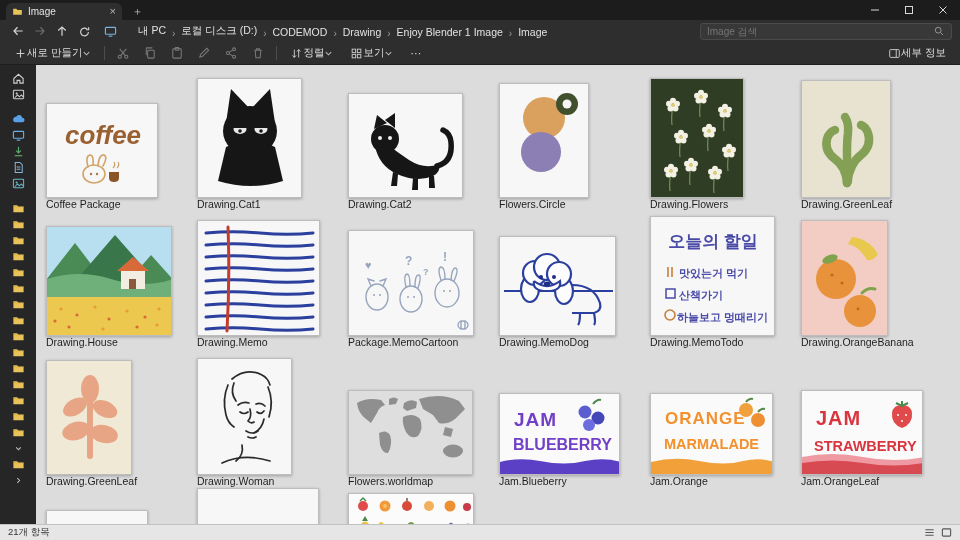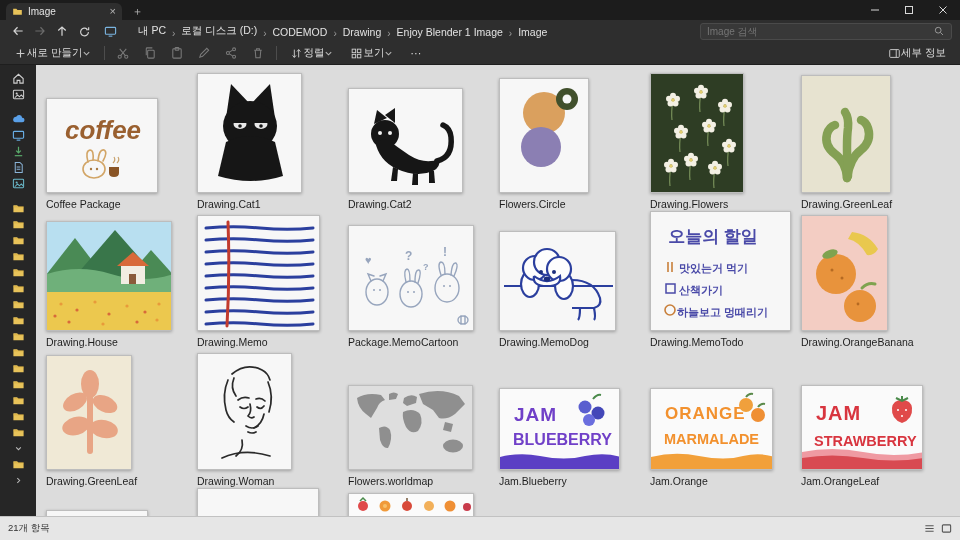--- a/index.html
+++ b/index.html
@@ -40,24 +40,24 @@
   .side-item{height:16px;display:flex;align-items:center;justify-content:center;width:26px;border-radius:3px;flex:none}
   .side-item.gap{margin-bottom:9px}
 
   
   .content{position:absolute;left:36px;top:65px;right:0;bottom:16px;background:#dcdcdc;overflow:hidden}
   .grid{display:grid;grid-template-columns:repeat(6,151px);padding:6px 0 0 10px}
   .cell{display:flex;flex-direction:column;justify-content:flex-end}
   .cell.partial{justify-content:flex-start}
   .cell.r1{height:140px}.cell.r2{height:138px}.cell.r3{height:139px}.cell.r4{height:60px}
   .thumb{background:#f7f7f7;border:1px solid #bdbdbd;box-shadow:0 1px 3px rgba(0,0,0,.28);overflow:hidden;flex:none}
-  .label{font-size:10.5px;color:#1e1e1e;margin-top:5px;height:13px;white-space:nowrap}
+  .label{font-size:10.5px;color:#1e1e1e;height:13px;white-space:nowrap}
 
   
-  .statusbar{position:absolute;left:0;right:0;bottom:0;height:24px;background:#e6e6e6;border-top:1px solid #c2c2c2;display:flex;align-items:center;padding:0 8px;font-size:9.5px;color:#333}
+  .statusbar{position:absolute;left:0;right:0;bottom:0;height:16px;background:#e6e6e6;border-top:1px solid #c2c2c2;display:flex;align-items:center;padding:0 8px;font-size:9.5px;color:#333}
   .status-icons{margin-left:auto;display:flex;gap:6px}
 </style>
 </head>
 <body>
 
 <div class="titlebar">
   <div class="tab">
     <span>
         <svg width="11" height="11" viewBox="0 0 14 14">
           <path d="M1.5 3.5h4L7 5h5.5v6h-11z" fill="#e8c35a"></path>
@@ -679,21 +679,21 @@
               <path d="M80 76q0 10-2 12M94 76q2 10 0 12" fill="none"></path>
             </g>
   <circle cx="41" cy="40" r="2" fill="#1d2f7e"></circle>
             <circle cx="54" cy="40" r="2" fill="#1d2f7e"></circle>
             <ellipse cx="47" cy="47" rx="3.2" ry="2.4" fill="#1d2f7e"></ellipse>
           </svg>
         </div>
         <div class="label">Drawing.MemoDog</div>
       </div>
       <div class="cell r2">
-        <div class="thumb" style="width: 141px; height: 120px;">
+        <div class="thumb" style="width: 125px; height: 120px;">
           <svg width="125" height="120" viewBox="0 0 125 120">
   <text x="62" y="30" font-size="17" font-weight="bold" fill="#4a4aa8" text-anchor="middle">오늘의 할일</text>
   <g font-size="11" font-weight="bold" fill="#4a4aa8">
    <text x="28" y="60">맛있는거 먹기</text>
               <text x="28" y="82">산책가기</text>
               <text x="26" y="104">하늘보고 멍때리기</text>
             </g>
   <path d="M17 50v10M21 50v10" stroke="#c87f3a" stroke-width="1.6"></path>
   <rect x="15" y="72" width="9" height="9" fill="none" stroke="#4a4aa8" stroke-width="1.5"></rect>
   <circle cx="19" cy="98" r="5" fill="none" stroke="#c87f3a" stroke-width="1.6"></circle>

